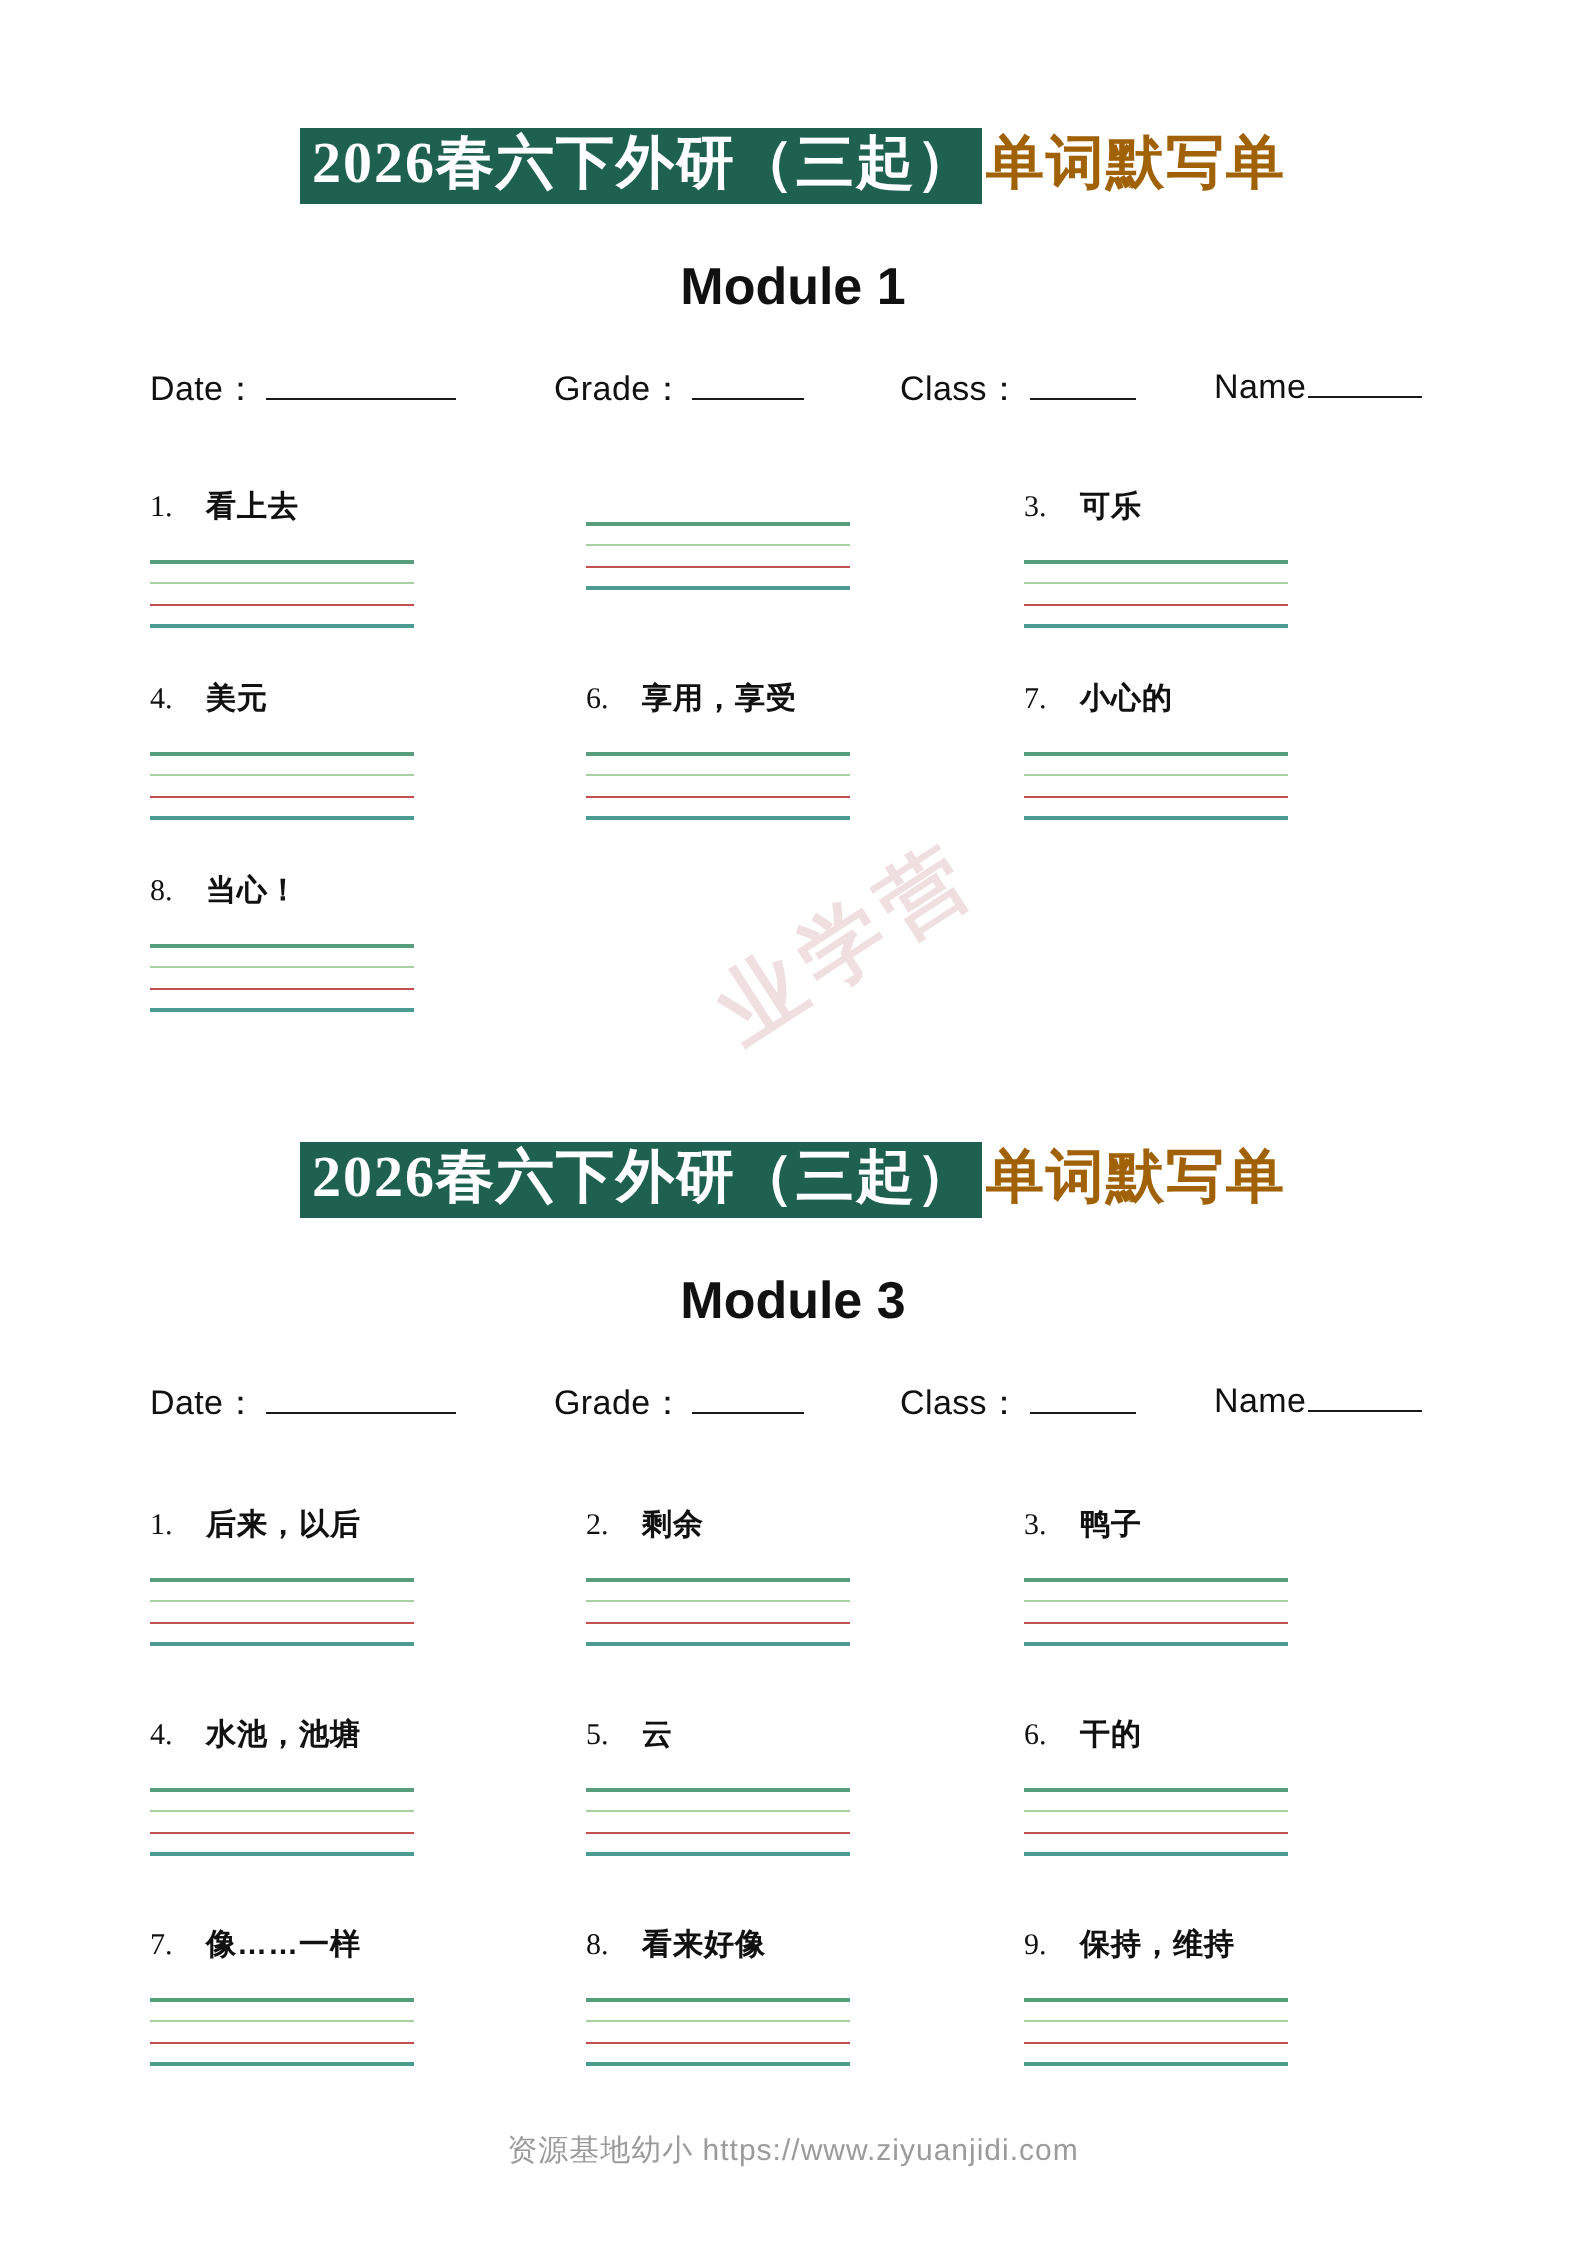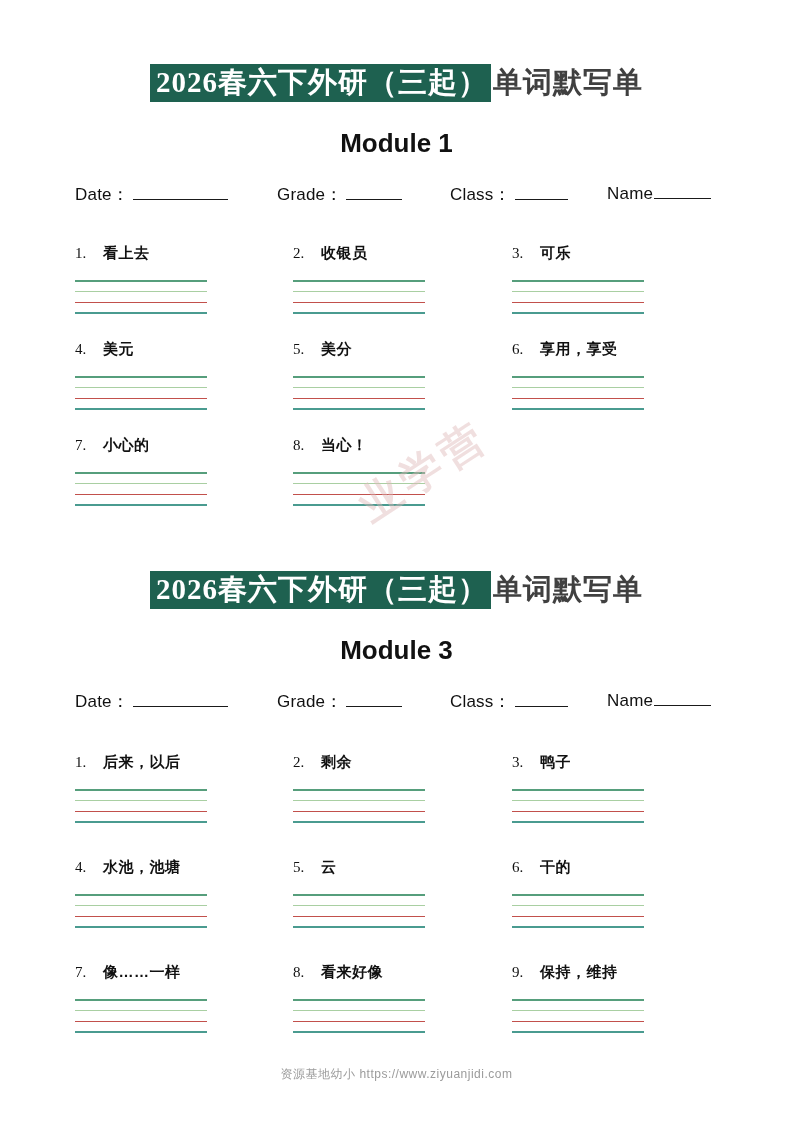--- a/index.html
+++ b/index.html
@@ -23,21 +23,21 @@
     letter-spacing: 1px;
     white-space: nowrap;
   }
   .module-1 .banner { padding-top: 63px; }
   .banner .hl {
     background: var(--banner-bg, #1e6150);
     color: var(--banner-fg, #fff);
     padding: 2px 3px 4px 6px;
     margin-top: 12px;
   }
-  .banner .suffix { color: #404040; padding-left: 2px; }
+  .banner .suffix { color: #a16207; padding-left: 2px; }
 
   
   .module-heading {
     text-align: center;
     font-weight: bold;
     font-size: 26px;
     margin-top: 27px;
   }
 
   
@@ -109,21 +109,21 @@
     white-space: nowrap;
     pointer-events: none;
   }
 
   
   .footer {
     position: absolute;
     left: 0; right: 0;
     top: 1066px;
     text-align: center;
-    font-size: 12px;
+    font-size: 15px;
     color: var(--footer-fg, #9b9b9b);
     letter-spacing: 0.5px;
   }
 </style>
 </head>
 <body>
 
 <div class="sheet">
 
   <section class="module module-1">
@@ -143,48 +143,38 @@
       <div class="item">
         <div class="item-label"><span class="num">1.</span><span class="word">看上去</span></div>
         <div class="writing-lines">
             <div class="wl wl1"></div>
             <div class="wl wl2"></div>
             <div class="wl wl3"></div>
             <div class="wl wl4"></div>
           </div>
       </div>
       <div class="item">
-        <div class="item-label"><span class="num">2.</span><span class="word">收银员</span></div>
         <div class="writing-lines">
             <div class="wl wl1"></div>
             <div class="wl wl2"></div>
             <div class="wl wl3"></div>
             <div class="wl wl4"></div>
           </div>
       </div>
       <div class="item">
         <div class="item-label"><span class="num">3.</span><span class="word">可乐</span></div>
         <div class="writing-lines">
             <div class="wl wl1"></div>
             <div class="wl wl2"></div>
             <div class="wl wl3"></div>
             <div class="wl wl4"></div>
           </div>
       </div>
       <div class="item">
         <div class="item-label"><span class="num">4.</span><span class="word">美元</span></div>
-        <div class="writing-lines">
-            <div class="wl wl1"></div>
-            <div class="wl wl2"></div>
-            <div class="wl wl3"></div>
-            <div class="wl wl4"></div>
-          </div>
-      </div>
-      <div class="item">
-        <div class="item-label"><span class="num">5.</span><span class="word">美分</span></div>
         <div class="writing-lines">
             <div class="wl wl1"></div>
             <div class="wl wl2"></div>
             <div class="wl wl3"></div>
             <div class="wl wl4"></div>
           </div>
       </div>
       <div class="item">
         <div class="item-label"><span class="num">6.</span><span class="word">享用，享受</span></div>
         <div class="writing-lines">

